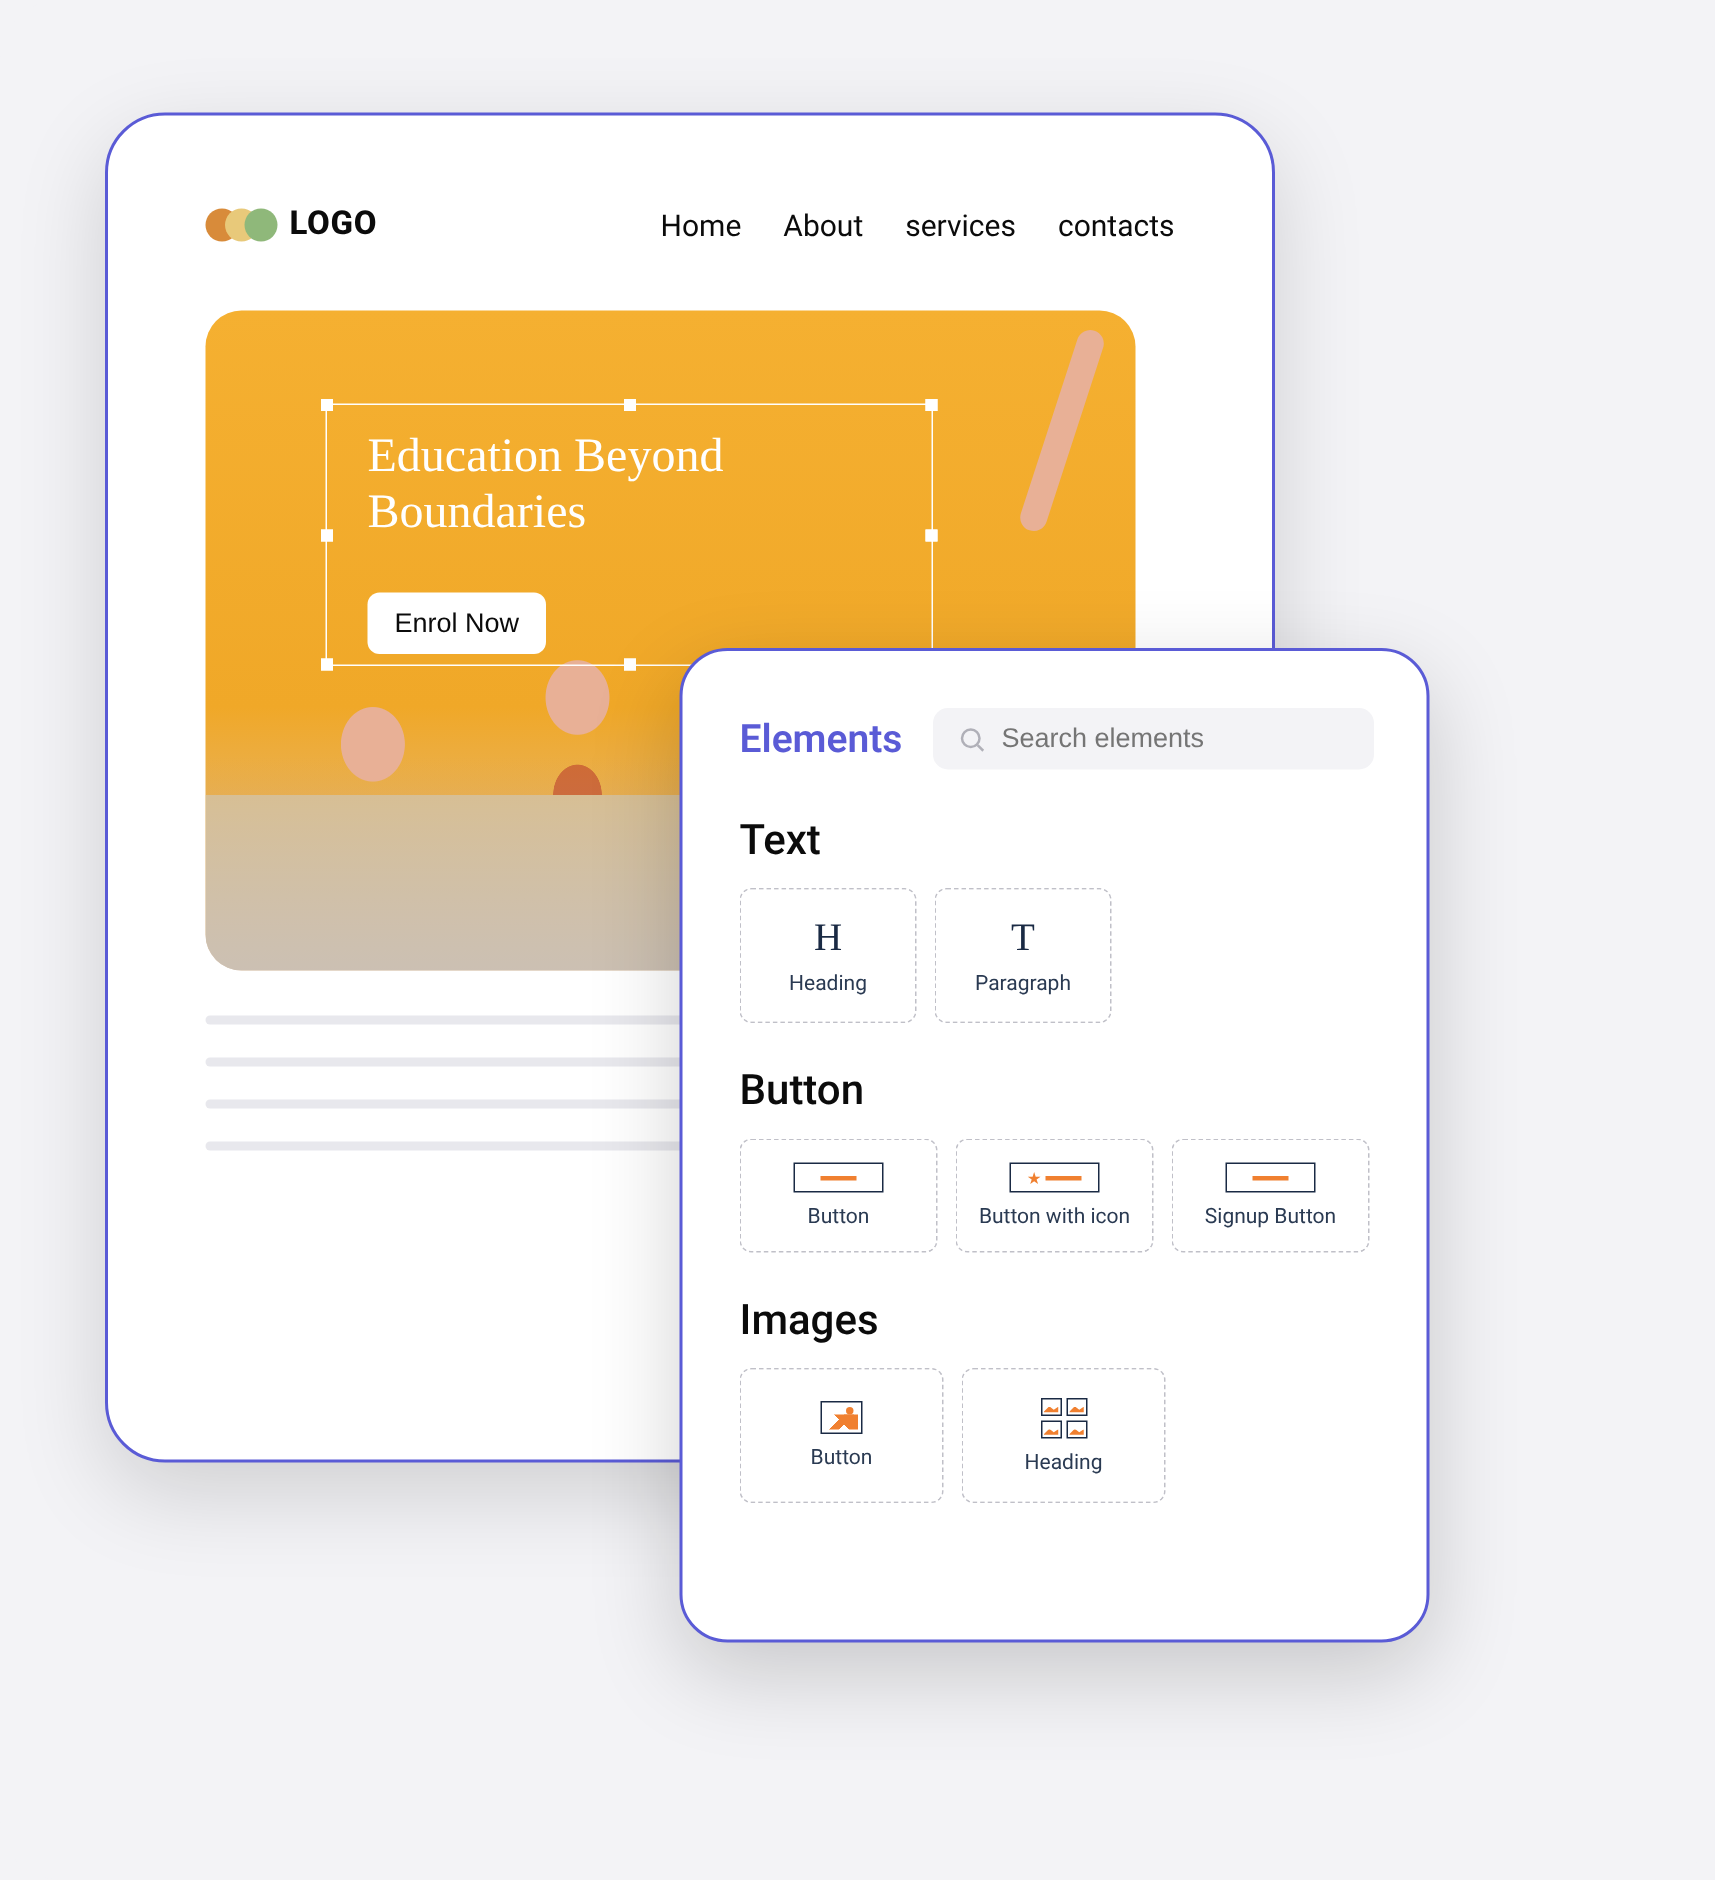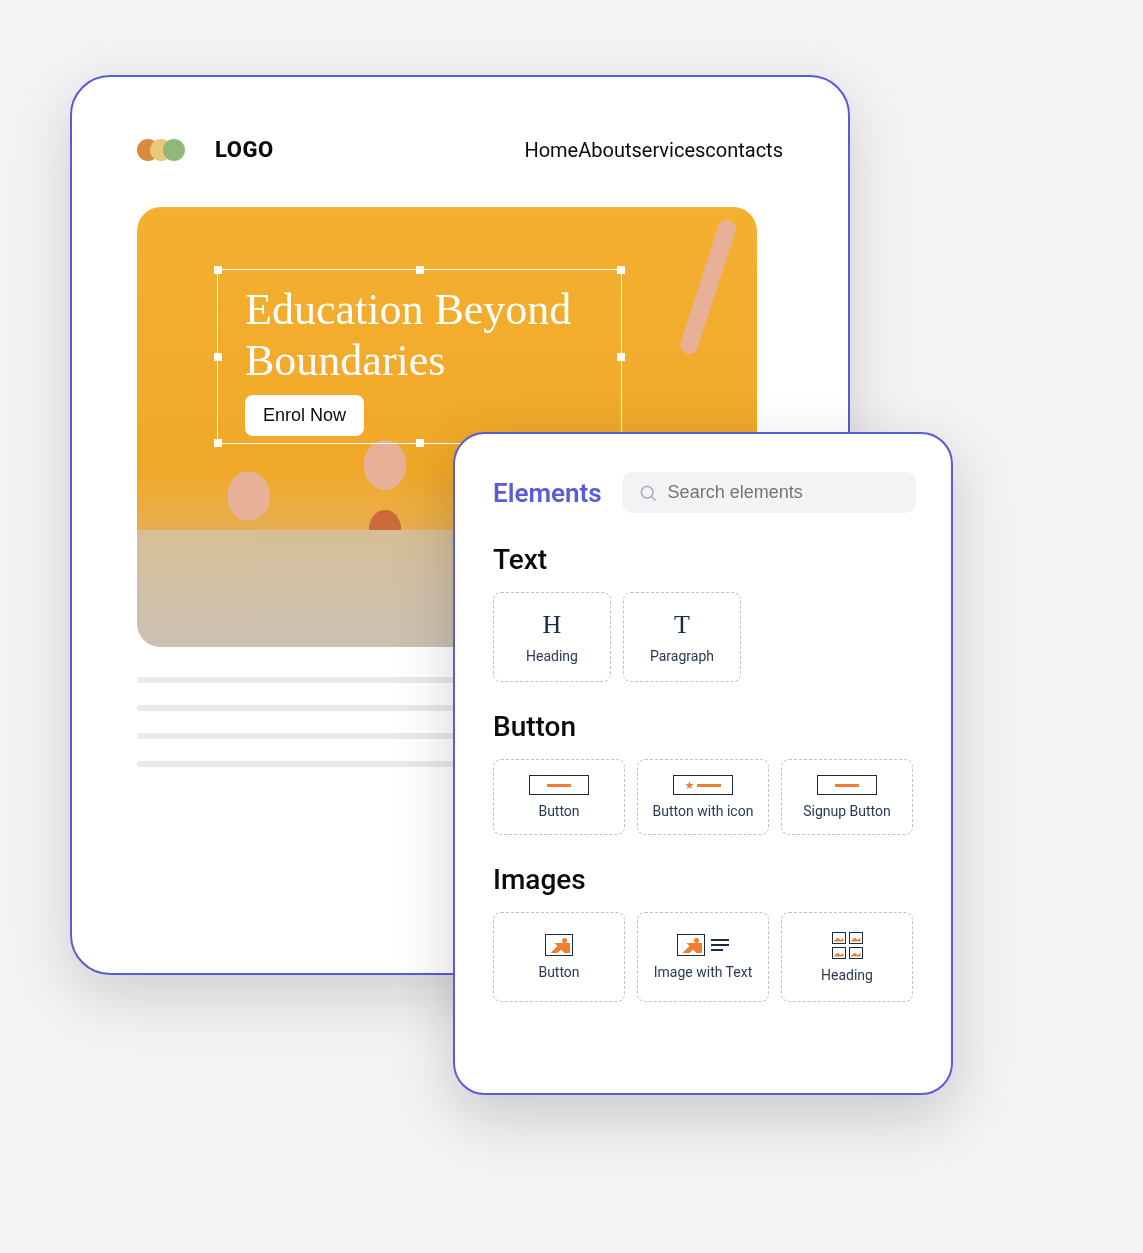--- a/index.html
+++ b/index.html
@@ -31,21 +31,21 @@
     }
     .nav-row {
       display: flex;
       align-items: center;
       justify-content: space-between;
       margin-bottom: 45px;
     }
     .logo-wrap {
       display: flex;
       align-items: center;
-      gap: 22px;
+      gap: 0;
     }
     .logo-circles {
       display: flex;
       align-items: center;
     }
     .logo-circles span {
       width: 22px;
       height: 22px;
       border-radius: 50%;
       margin-right: -9px;
@@ -55,20 +55,21 @@
     .logo-circles span:nth-child(3){ background:#8fb87a; margin-right:0; }
     .logo-text {
       font-weight: 800;
       font-size: 22px;
       letter-spacing: 0.5px;
       color: #0b0b0b;
       margin-left: 8px;
     }
     .nav-links {
       display: flex;
+      gap: 28px;
       font-size: 20px;
       color: #0b0b0b;
     }
     .nav-links span { cursor: pointer; }
     .hero {
       position: relative;
       width: 620px;
       height: 440px;
       border-radius: 24px;
       background: linear-gradient(180deg,#f5b031 0%, #f0a828 60%, #dcc0a0 100%);
@@ -120,21 +121,21 @@
       border: 1px solid #fff;
     }
     .h-tl{top:-4px;left:-4px;} .h-tm{top:-4px;left:50%;margin-left:-4px;} .h-tr{top:-4px;right:-4px;}
     .h-ml{top:50%;left:-4px;margin-top:-4px;} .h-mr{top:50%;right:-4px;margin-top:-4px;}
     .h-bl{bottom:-4px;left:-4px;} .h-bm{bottom:-4px;left:50%;margin-left:-4px;} .h-br{bottom:-4px;right:-4px;}
     .hero-title {
       position: absolute;
       top: 78px;
       left: 108px;
       font-family: Georgia, 'Times New Roman', serif;
-      font-size: 44px;
+      font-size: 32px;
       line-height: 1.15;
       color: #fff;
       font-weight: 400;
       width: 360px;
     }
     .hero-btn {
       position: absolute;
       top: 188px;
       left: 108px;
       background: #fff;
@@ -402,31 +403,20 @@
     </div>
   </div>
 
   <div class="section-label">Images</div>
   <div class="el-row">
     <div class="el-card img">
       <span class="img-preview"></span>
       <span>Button</span>
     </div>
     <div class="el-card img">
-      <span class="img-text-wrap">
-        <span class="img-preview"></span>
-        <span class="tlines">
-            <span></span>
-            <span></span>
-            <span></span>
-          </span>
-      </span>
-      <span>Image with Text</span>
-    </div>
-    <div class="el-card img">
       <span class="gallery-preview">
         <span></span>
           <span></span>
           <span></span>
           <span></span>
       </span>
       <span>Heading</span>
     </div>
   </div>
 </div>

